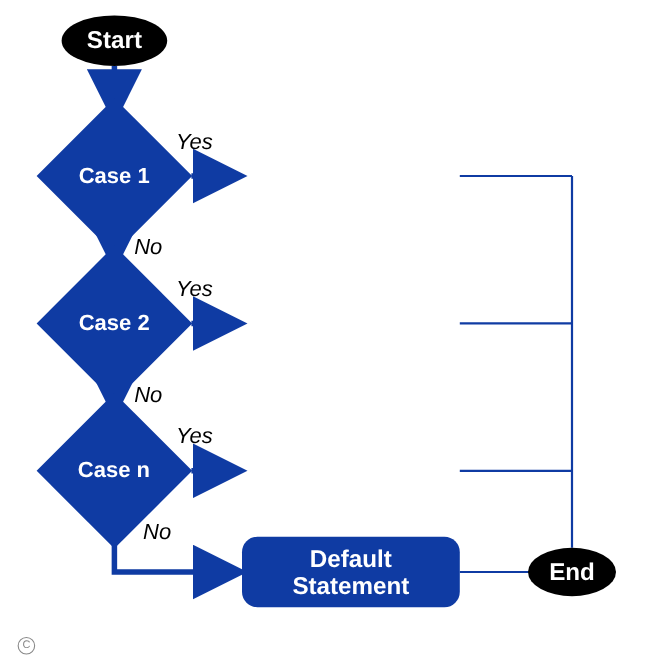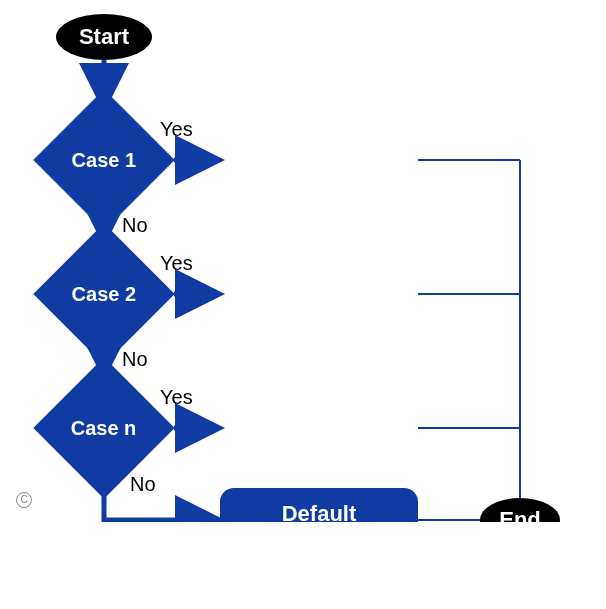--- a/index.html
+++ b/index.html
@@ -4,21 +4,21 @@
 <style>
   body {
     margin: 0;
     padding: 0;
     font-family: Arial, sans-serif;
     background: #fff;
   }
   .canvas {
     position: relative;
     width: 606px;
-    height: 522px;
+    height: 609px;
     background: #fff;
   }
   .oval {
     position: absolute;
     background: #000;
     color: #fff;
     border-radius: 50%;
     display: flex;
     align-items: center;
     justify-content: center;
@@ -53,20 +53,21 @@
     font-size: 22px;
     font-weight: bold;
     text-align: center;
     padding: 0 8px;
     box-sizing: border-box;
   }
   .label {
     position: absolute;
     color: #000;
     font-size: 20px;
+    font-style: italic;
   }
   .credit {
     position: absolute;
     color: #888;
     font-size: 13px;
     display: flex;
     align-items: center;
     gap: 4px;
   }
   .credit-circle {
@@ -143,21 +144,21 @@
   <div class="label" style="left:122px; top:348px;">No</div>
 
 
   <div class="diamond" style="left:54px; top:378px;">
     <div class="inner">Case n</div>
   </div>
   <div class="label" style="left:160px; top:386px;">Yes</div>
   <div class="label" style="left:130px; top:473px;">No</div>
 
 
-  <div class="rect" style="left:220px; top:488px; width:198px; height:64px; white-space:pre-line; line-height:1.15;align-items:flex-end;">
+  <div class="rect" style="left:220px; top:488px; width:198px; height:64px; white-space:pre-line; line-height:1.15;">
     <span>Default
 Statement</span>
   </div>
 
   <div class="oval" style="left:480px; top:498px; width:80px; height:44px;">
     <span>End</span>
   </div>
 
   <div class="credit" style="left:16px; bottom:14px;">
     <span class="credit-circle">C</span>

